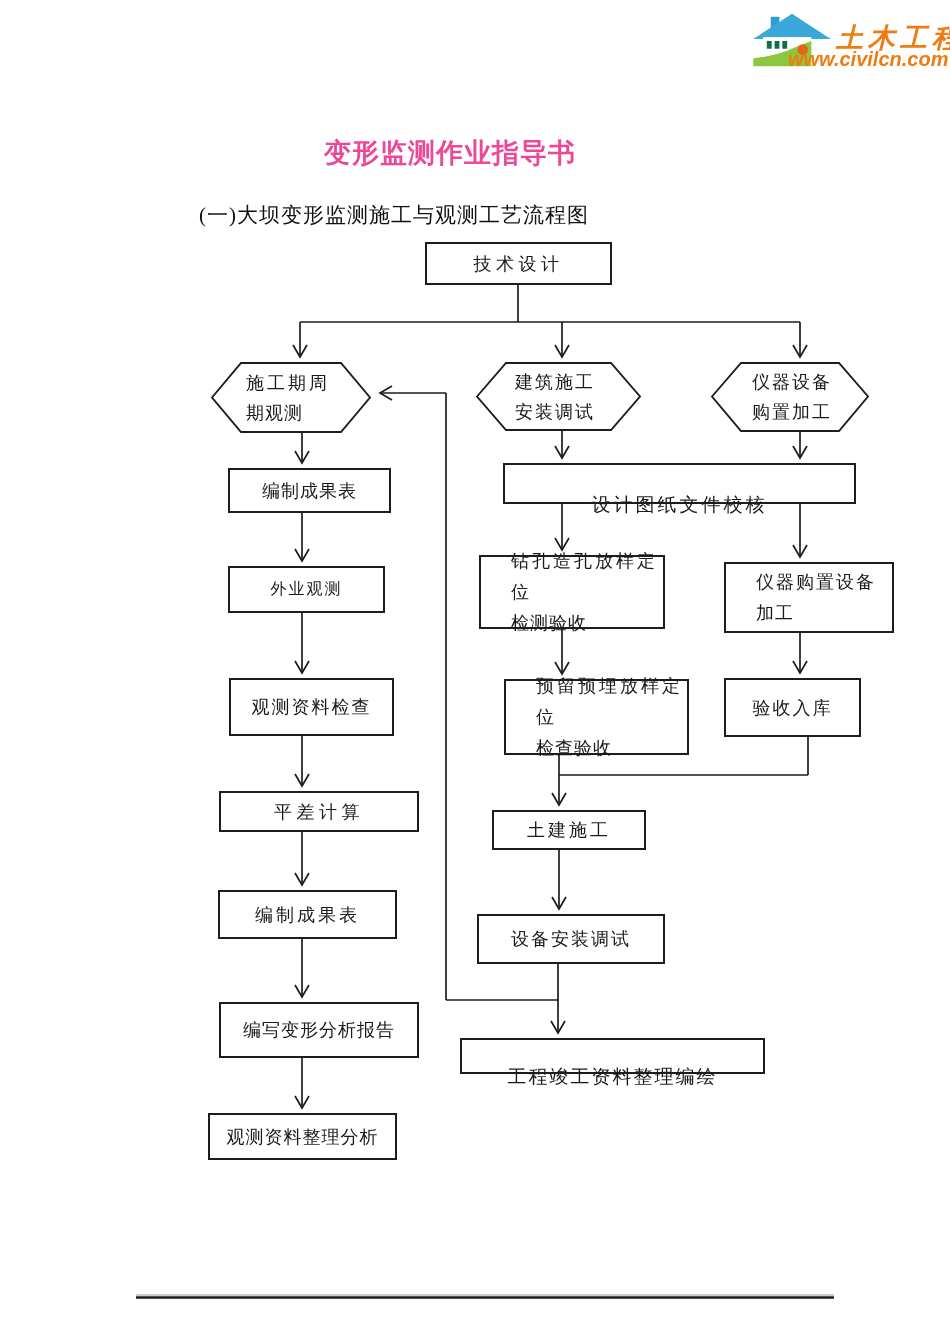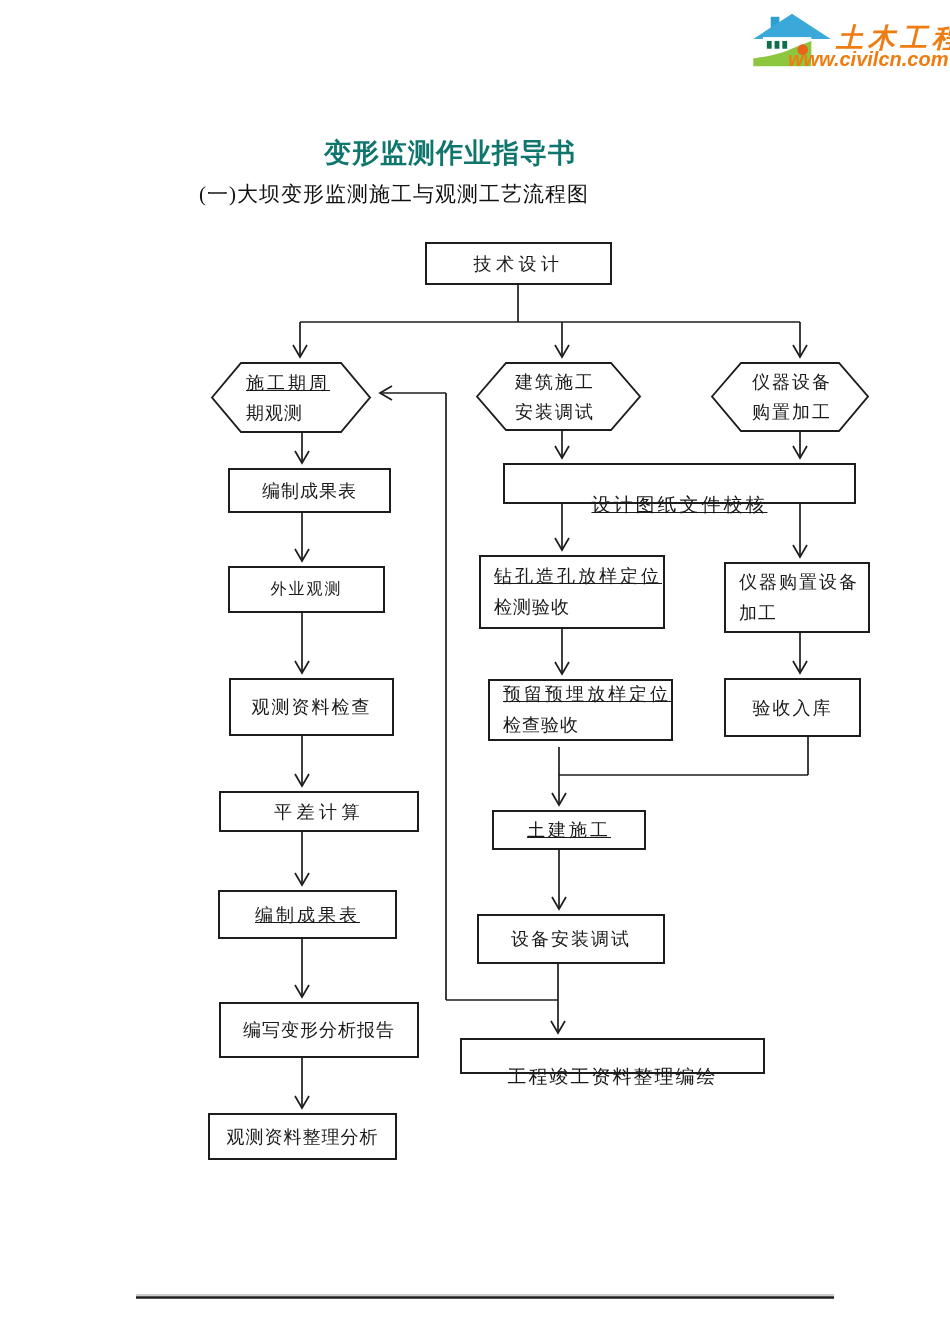--- a/index.html
+++ b/index.html
@@ -10,39 +10,39 @@
     overflow:hidden;
   }
   #lines { position:absolute; left:0; top:0; width:950px; height:1317px; }
 
   .box {
     position:absolute; border:2px solid #1d1d1d; background:#fff;
     display:flex; align-items:center; justify-content:center;
     font-size:18px; color:#1a1a1a; text-align:center;
   }
   .box.two { flex-direction:column; align-items:flex-start; justify-content:center;
-             padding-left:13px; line-height:31px; text-align:left; }
+             padding-left:30px; line-height:31px; text-align:left; }
   .hextext {
     position:absolute; display:flex; flex-direction:column; justify-content:center;
     font-size:18px; line-height:30px; color:#1a1a1a;
   }
   .sp1 { letter-spacing:1px; }
   .sp2 { letter-spacing:2px; }
-  .sp3 { letter-spacing:3px;text-decoration:underline; }
+  .sp3 { letter-spacing:3px; }
   .sp4 { letter-spacing:4.5px;text-align:right; }
   .big { font-size:16px;text-align:center; }
   .mid { font-size:19px;margin-top:42px; }
 
   #page-title {
     position:absolute; left:250px; top:135px; width:400px; text-align:center;
     font-family:"Liberation Sans","DejaVu Sans",sans-serif;
-    font-weight:bold; font-size:27px; letter-spacing:1px; color:#0f766e;
+    font-weight:bold; font-size:27px; letter-spacing:1px; color:#ec4899;
   }
   #page-subtitle {
-    position:absolute; left:199px; top:180px;
+    position:absolute; left:199px; top:201px;
     font-size:21px; letter-spacing:1px; color:#111;
   }
 
   
   #logo { position:absolute; left:748px; top:6px; width:202px; height:66px; }
   #logo .house { position:absolute; left:2px; top:4px; }
   #logo .brand {
     position:absolute; left:88px; top:14px; width:120px;
     font-family:"Liberation Serif","DejaVu Serif",serif;
     font-weight:bold; font-style:italic; font-size:27px; letter-spacing:5px;
@@ -166,26 +166,26 @@
 
   <div class="box" style="left:503px;top:463px;width:353px;height:41px">
     <span class="mid sp3">设计图纸文件校核</span>
   </div>
 
   <div class="box two" style="left:479px;top:555px;width:186px;height:74px">
     <span class="sp3">钻孔造孔放样定位</span>
     <span class="sp1">检测验收</span>
   </div>
 
-  <div class="box two" style="left:724px;top:562px;width:146px;height:71px">
+  <div class="box two" style="left:724px;top:562px;width:170px;height:71px">
     <span class="sp2">仪器购置设备</span>
     <span class="sp1">加工</span>
   </div>
 
-  <div class="box two" style="left:488px;top:679px;width:185px;height:62px">
+  <div class="box two" style="left:504px;top:679px;width:185px;height:76px">
     <span class="sp3">预留预埋放样定位</span>
     <span class="sp1">检查验收</span>
   </div>
 
   <div class="box" style="left:724px;top:678px;width:137px;height:59px">
     <span class="sp2">验收入库</span>
   </div>
 
   <div class="box" style="left:492px;top:810px;width:154px;height:40px">
     <span class="sp3">土建施工</span>

